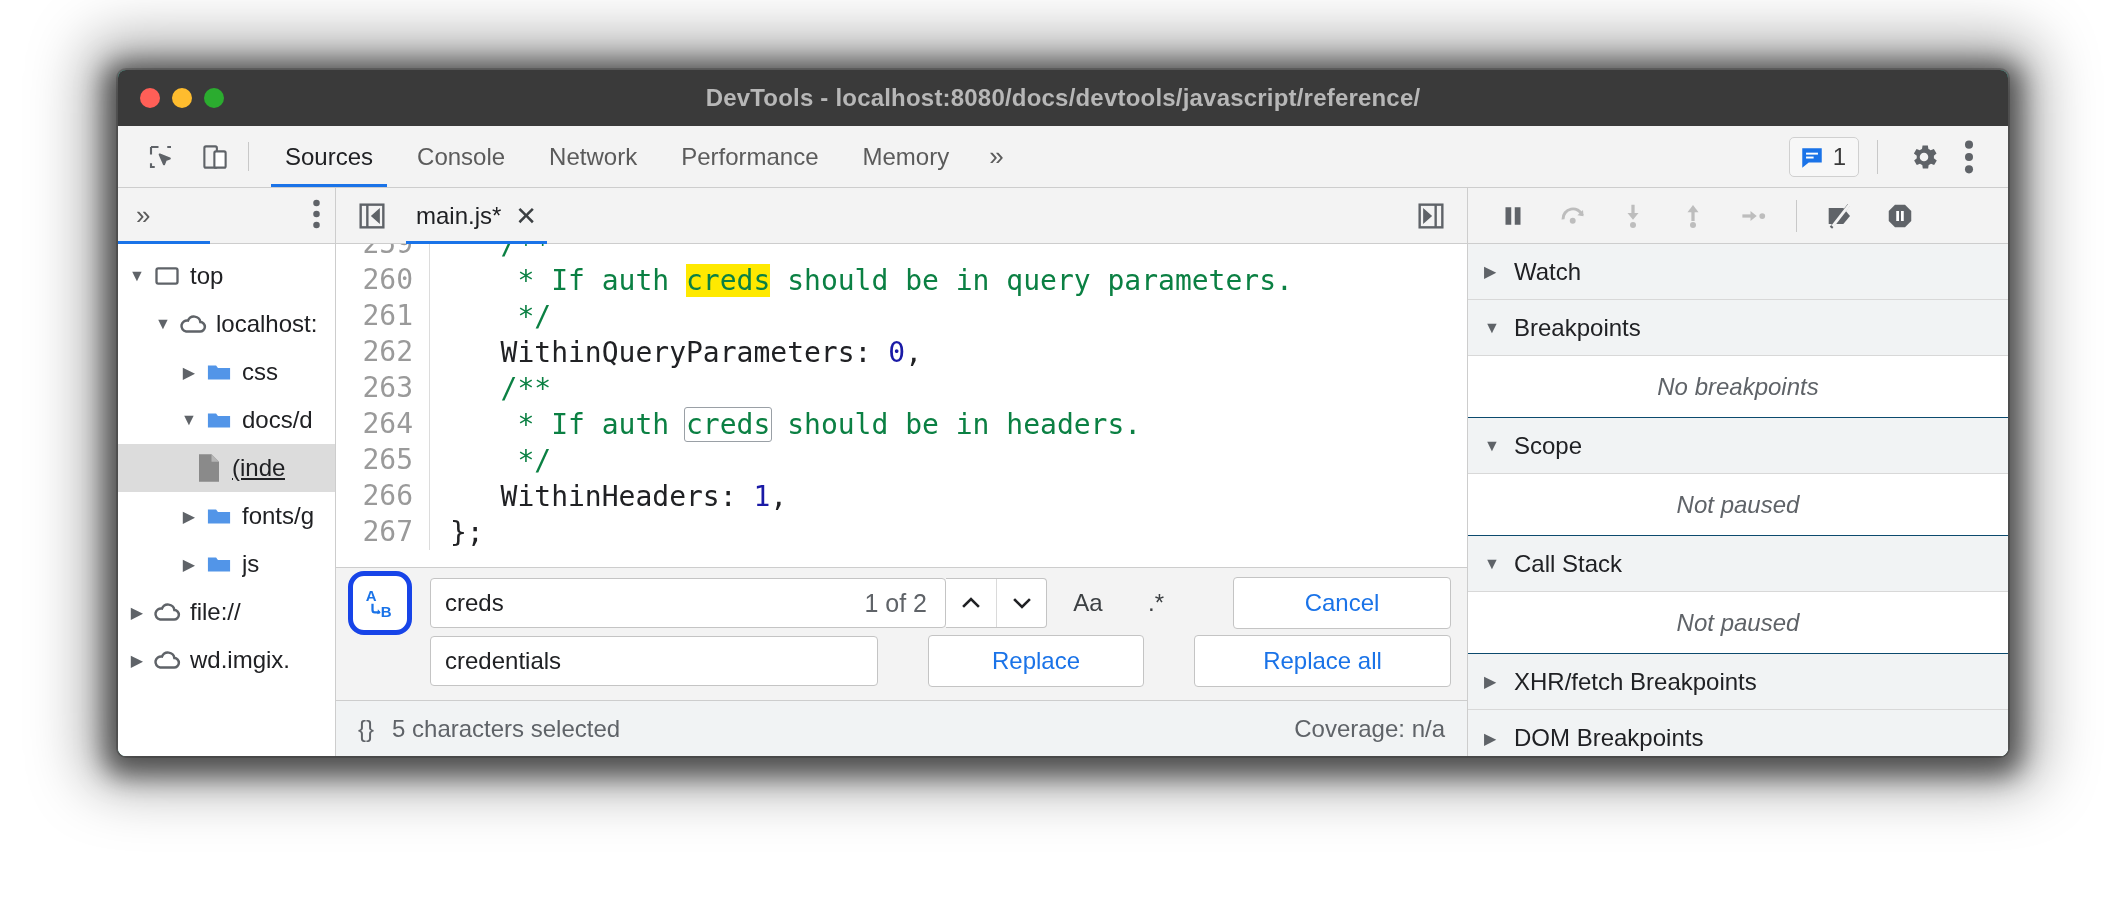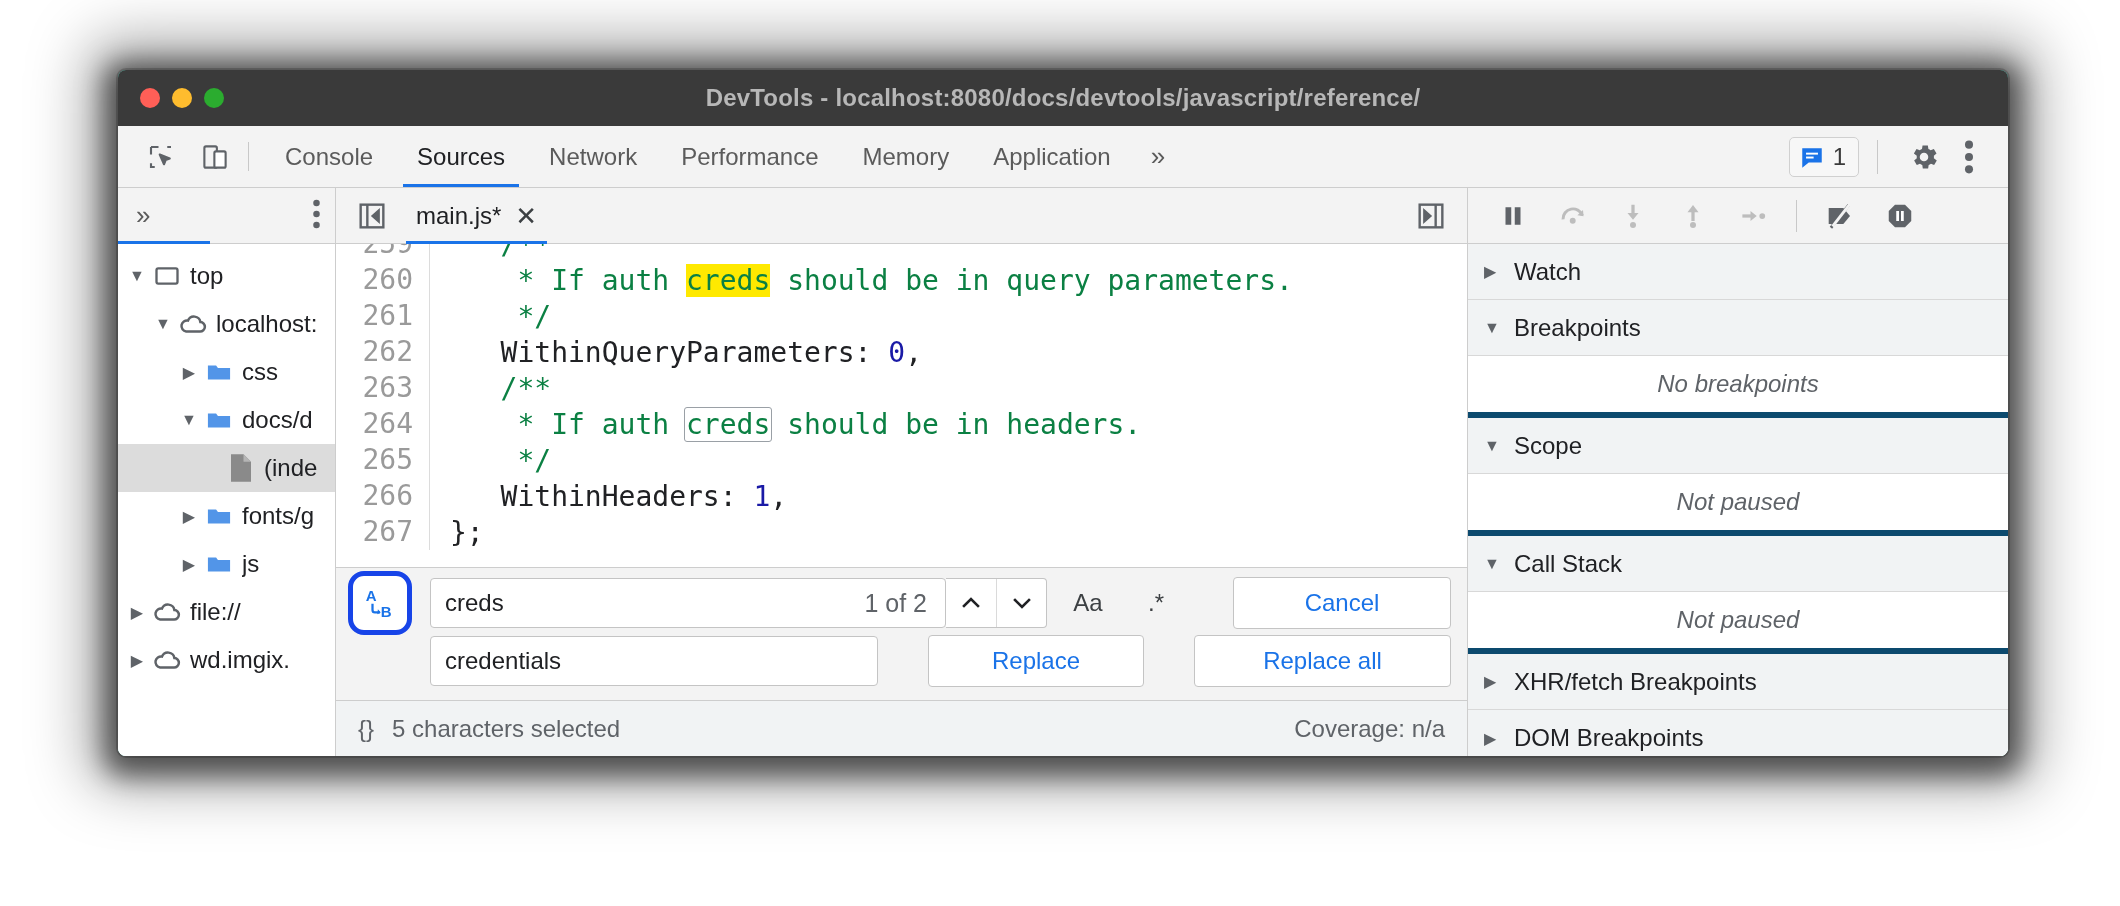--- a/index.html
+++ b/index.html
@@ -167,21 +167,21 @@
     white-space: nowrap;
     padding-right: 4px;
   }
   .trow.sel { background: #dcdcdc; }
   .tw { width: 26px; flex: none; display: flex; align-items: center; justify-content: center; color: #5f6368; font-size: 16px; }
   .ticon { width: 34px; flex: none; display: flex; align-items: center; justify-content: center; margin-right: 6px; }
   .tlabel { overflow: hidden; }
   .ind1 { padding-left: 6px; }
   .ind2 { padding-left: 32px; }
   .ind3 { padding-left: 58px; }
-  .ind4 { padding-left: 80px; }
+  .ind4 { padding-left: 48px; text-decoration: underline; }
   
   .editor {
     flex: 1;
     min-width: 0;
     display: flex; flex-direction: column;
     border-right: 1px solid #cdcdcd;
     background: #fff;
   }
   .ed-tabs {
     height: 56px;
@@ -357,21 +357,21 @@
     display: flex; align-items: center;
     padding-left: 16px;
     font-size: 24px;
     color: #202124;
     gap: 12px;
   }
   .sec-tw { font-size: 16px; color: #5f6368; width: 18px; }
   .sec-body {
     height: 62px;
     background: #fff;
-    border-bottom: 6px solid #0c4a6e;
+    border-bottom: 1px solid #0c4a6e;
     display: flex; align-items: center; justify-content: center;
     font-size: 24px;
     font-style: italic;
     color: #5f6368;
   }
   .sec-head.clipped { border-bottom: none; }
 </style>
 </head>
 <body>
 
@@ -397,26 +397,25 @@
         </div>
         <div class="tb-ico">
           <svg width="30" height="30" viewBox="0 0 24 24" fill="none" stroke="#5f6368" stroke-width="1.7">
             <rect x="3.5" y="3.5" width="10" height="17" rx="1.2"></rect>
             <rect x="11.5" y="7.5" width="9" height="13" rx="1.2" fill="#fff"></rect>
           </svg>
         </div>
       </div>
       <div class="tb-sep"></div>
       <div class="tabs">
+        <div class="tab active">Sources</div>
         <div class="tab">Console</div>
-        <div class="tab active">Sources</div>
         <div class="tab">Network</div>
         <div class="tab">Performance</div>
         <div class="tab">Memory</div>
-        <div class="tab">Application</div>
         <div class="tab chev">»</div>
       </div>
       <div class="tb-right">
         <div class="msg-badge">
           <svg width="26" height="26" viewBox="0 0 24 24">
             <path d="M3 4h18v13H9l-6 5z" fill="#1a73e8"></path>
             <rect x="6.5" y="8" width="11" height="1.8" fill="#fff"></rect>
             <rect x="6.5" y="11.6" width="7" height="1.8" fill="#fff"></rect>
           </svg>
           <span class="num">1</span>

